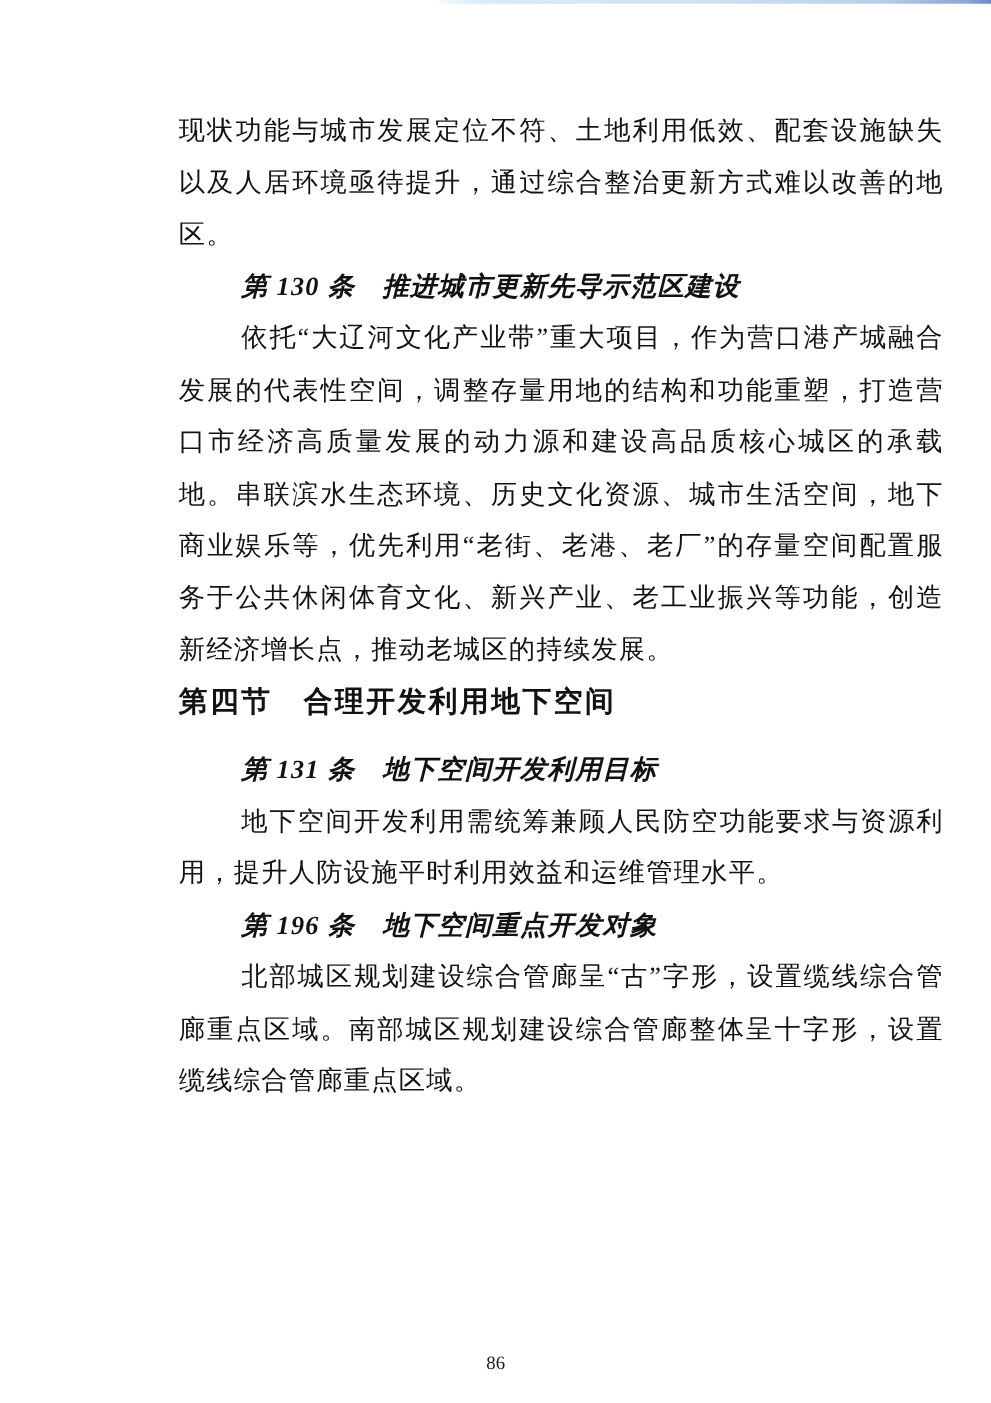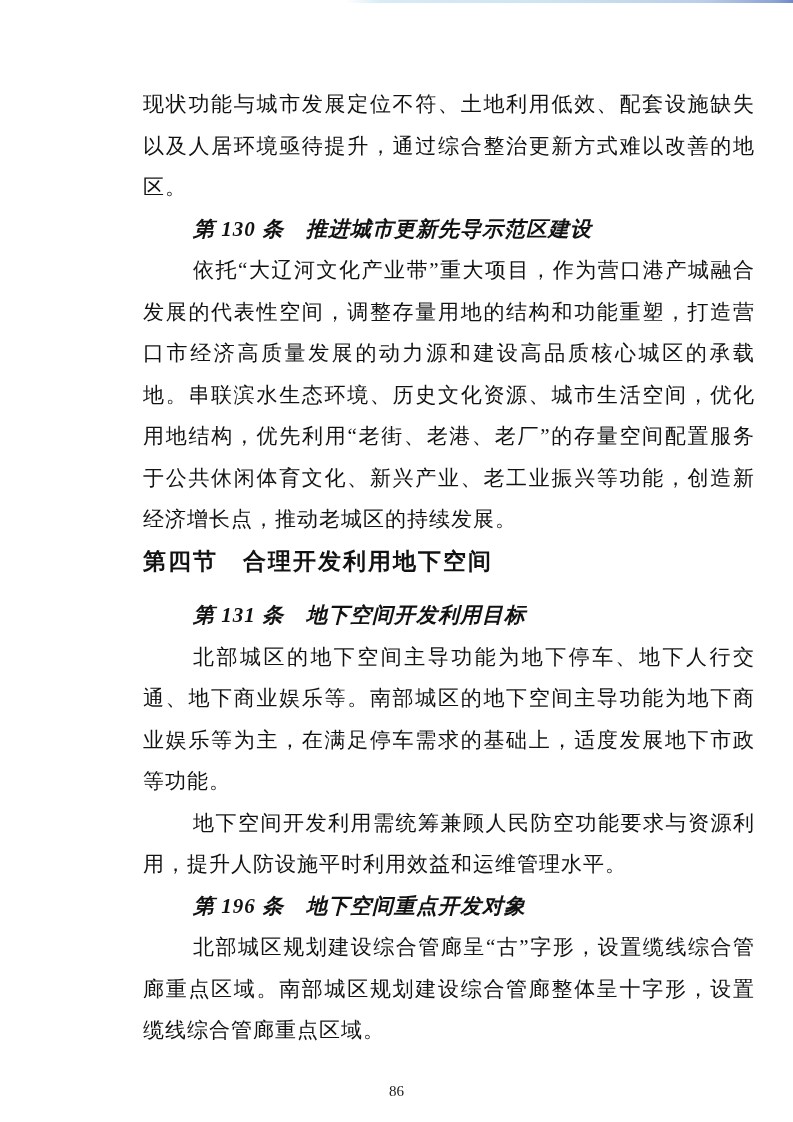--- a/index.html
+++ b/index.html
@@ -87,27 +87,26 @@
 
 <div class="page">
 
   <div class="top-strip"></div>
 
   <main class="content">
     <p class="para-cont">现状功能与城市发展定位不符、土地利用低效、配套设施缺失以及人居环境亟待提升，通过综合整治更新方式难以改善的地区。</p>
 
     <h3 class="article-heading">第 130 条　推进城市更新先导示范区建设</h3>
 
-    <p class="para-indent">依托“大辽河文化产业带”重大项目，作为营口港产城融合发展的代表性空间，调整存量用地的结构和功能重塑，打造营口市经济高质量发展的动力源和建设高品质核心城区的承载地。串联滨水生态环境、历史文化资源、城市生活空间，优化用地结构，优先利用“老街、老港、老厂”的存量空间配置服务于公共休闲体育文化、新兴产业、老工业振兴等功能，创造新经济增长点，推动老城区的持续发展。</p>
+    <p class="para-indent">依托“大辽河文化产业带”重大项目，作为营口港产城融合发展的代表性空间，调整存量用地的结构和功能重塑，打造营口市经济高质量发展的动力源和建设高品质核心城区的承载地。串联滨水生态环境、历史文化资源、城市生活空间，地下商业娱乐等，优先利用“老街、老港、老厂”的存量空间配置服务于公共休闲体育文化、新兴产业、老工业振兴等功能，创造新经济增长点，推动老城区的持续发展。</p>
 
     <h2 class="section-heading">第四节　合理开发利用地下空间</h2>
 
     <h3 class="article-heading">第 131 条　地下空间开发利用目标</h3>
 
-    <p class="para-indent">北部城区的地下空间主导功能为地下停车、地下人行交通、地下商业娱乐等。南部城区的地下空间主导功能为地下商业娱乐等为主，在满足停车需求的基础上，适度发展地下市政等功能。</p>
 
 
     <p class="para-indent">地下空间开发利用需统筹兼顾人民防空功能要求与资源利用，提升人防设施平时利用效益和运维管理水平。</p>
 
     <h3 class="article-heading">第 196 条　地下空间重点开发对象</h3>
 
     <p class="para-indent">北部城区规划建设综合管廊呈“古”字形，设置缆线综合管廊重点区域。南部城区规划建设综合管廊整体呈十字形，设置缆线综合管廊重点区域。</p>
   </main>
 
   <footer class="page-footer">

